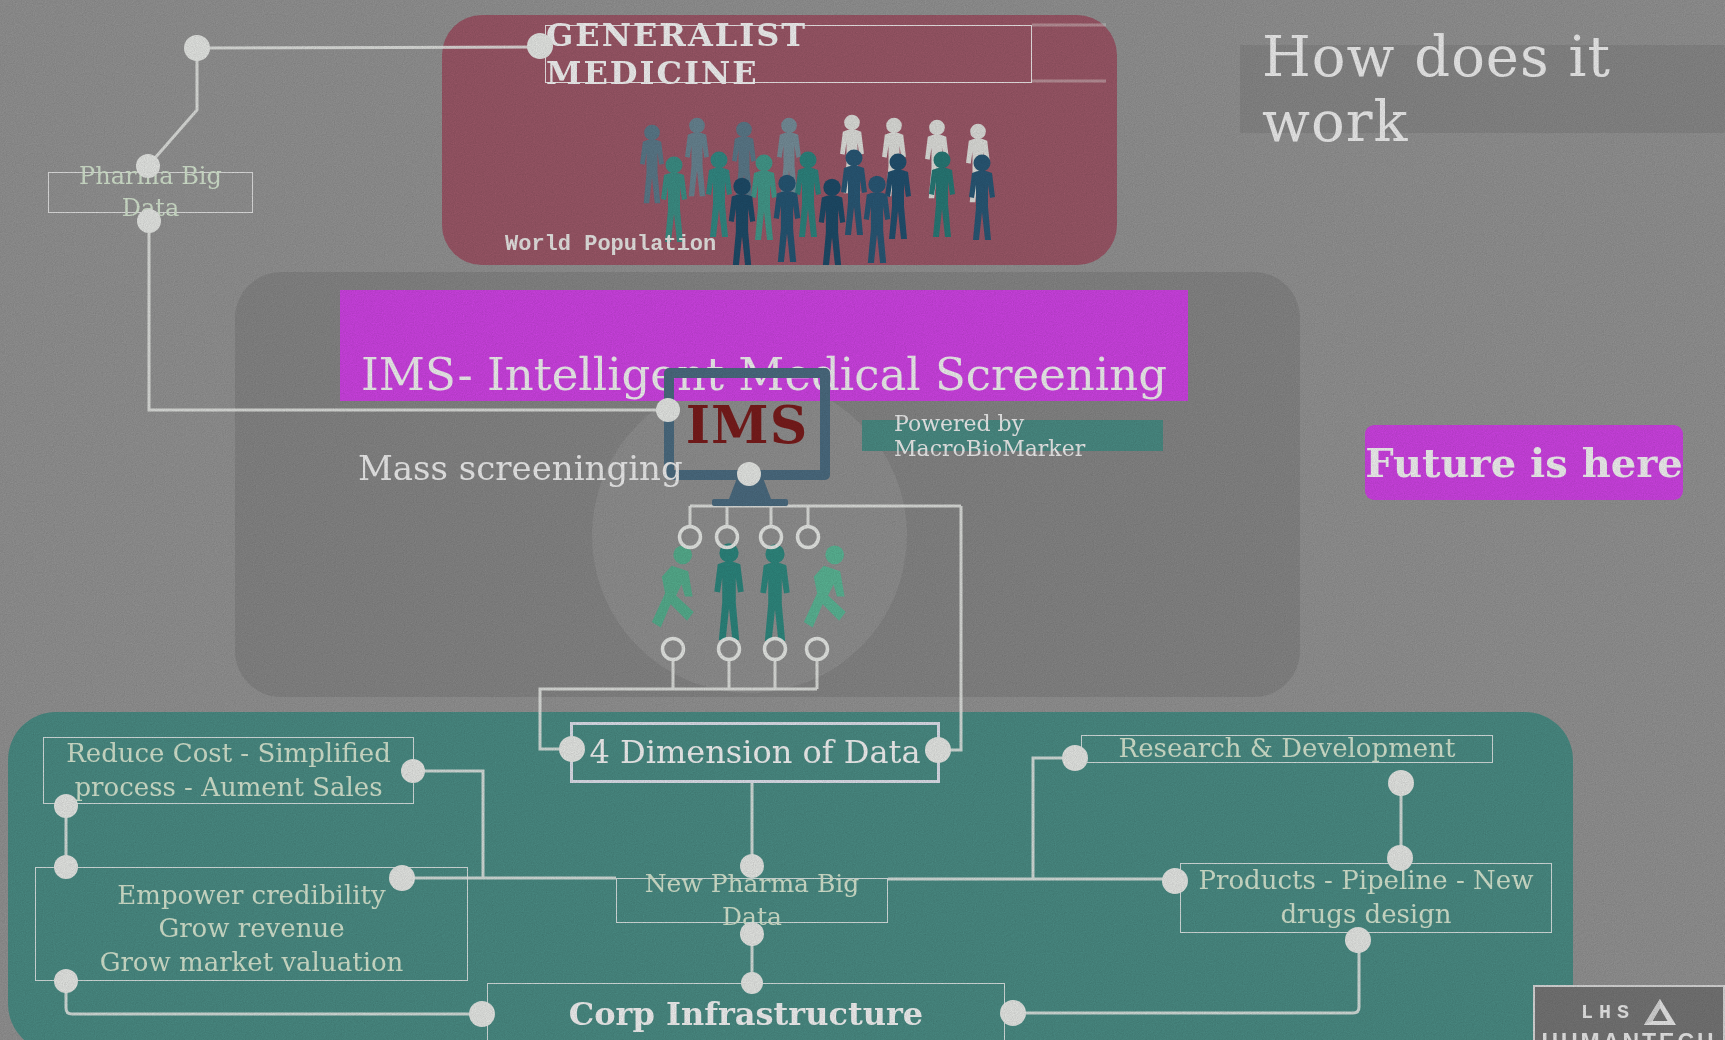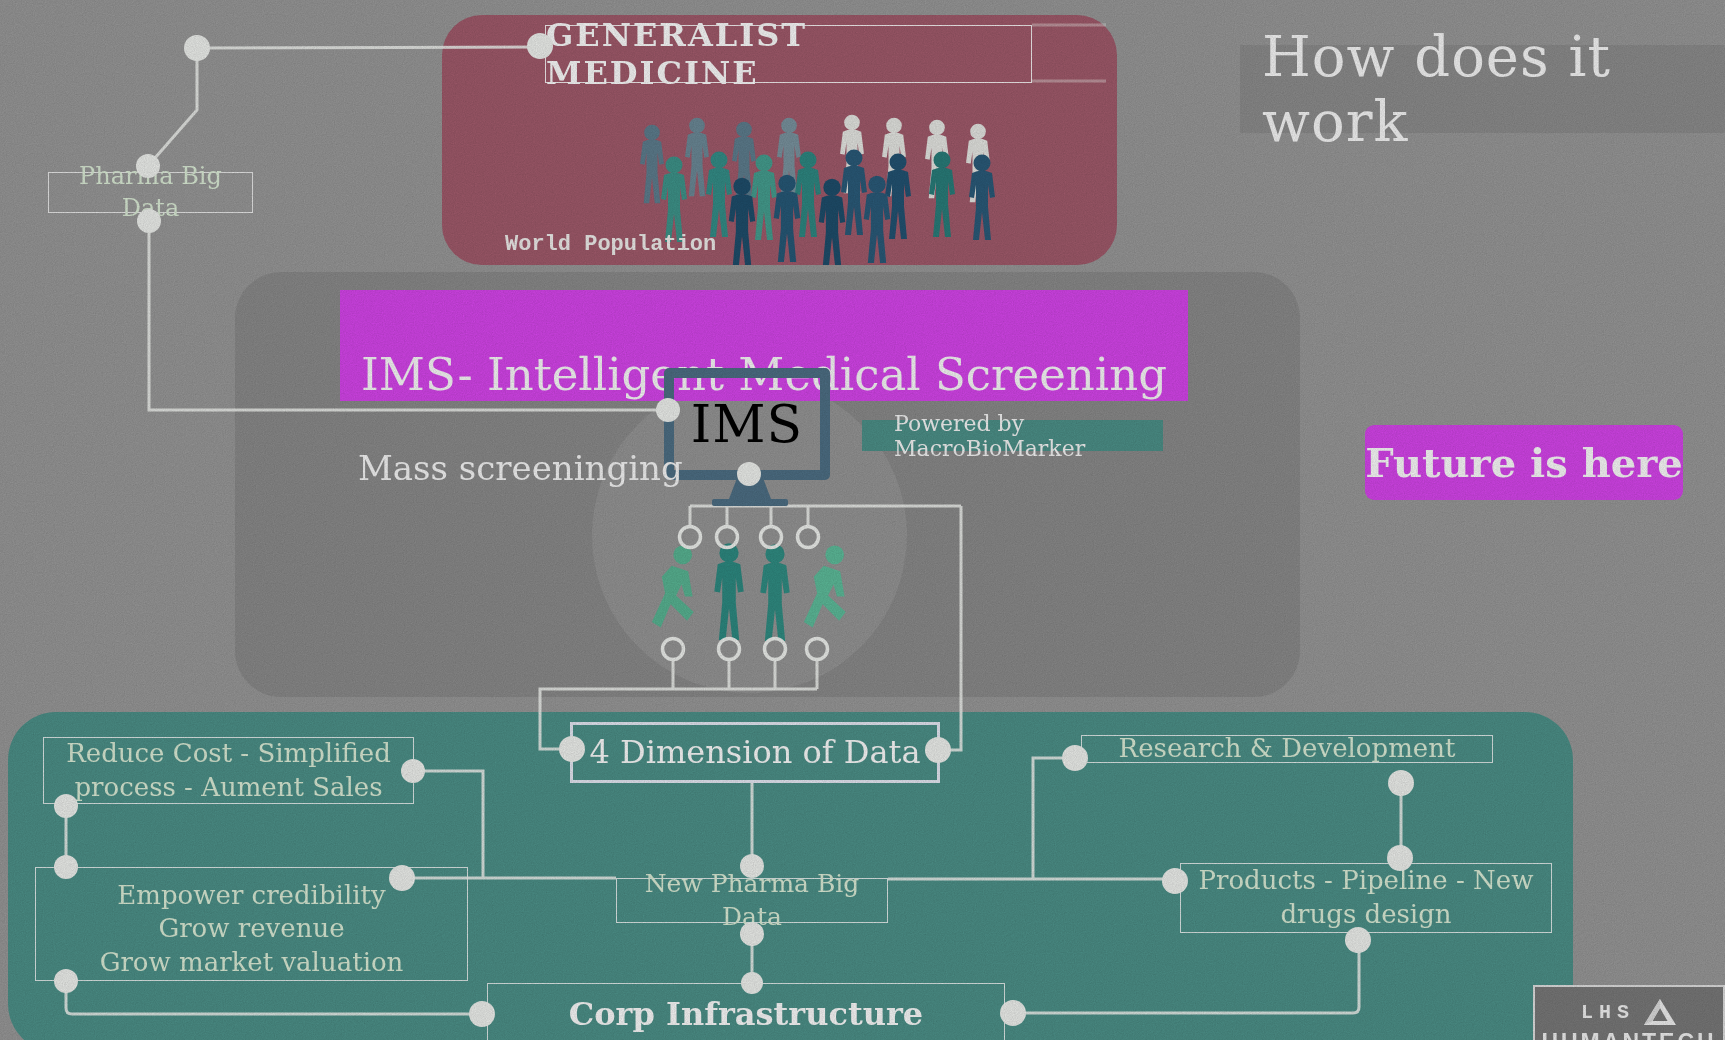--- a/index.html
+++ b/index.html
@@ -19,21 +19,21 @@
                display:flex;align-items:center;justify-content:center;}
   .gm-titlebox span{font-size:32px;font-weight:bold;color:#ffffff;letter-spacing:2px;}
   .world-pop{left:505px;top:232px;font-family:Liberation Mono, monospace;
              font-weight:bold;font-size:22px;color:#f3f1ef;}
   
   .ims-banner{left:340px;top:290px;width:848px;height:111px;background:#d946ef;
               display:flex;align-items:flex-end;justify-content:center;}
   .ims-banner span{font-size:45px;color:#fdfdfd;}
   .monitor{left:664px;top:368px;width:166px;height:112px;border:10px solid #4f7187;border-radius:5px;
            box-sizing:border-box;display:flex;align-items:center;justify-content:center;}
-  .monitor span{font-size:52px;font-weight:normal;color:#000000;letter-spacing:1px;}
+  .monitor span{font-size:52px;font-weight:bold;color:#7f1d1d;letter-spacing:1px;}
   .powered{left:862px;top:420px;width:301px;height:31px;background:#4e938b;
            display:flex;align-items:center;justify-content:center;}
   .powered span{font-size:22px;color:#fafafa;padding-left:32px;}
   .mass{left:358px;top:448px;font-size:34px;color:#fafafa;}
   .future{left:1365px;top:425px;width:318px;height:75px;background:#d946ef;border-radius:9px;
           display:flex;align-items:center;justify-content:center;}
   .future span{font-size:40px;font-weight:bold;color:#ffffff;}
   
   .nodebox{border:1.5px solid rgba(252,252,252,0.85);box-sizing:border-box;
            display:flex;flex-direction:column;align-items:center;justify-content:center;

